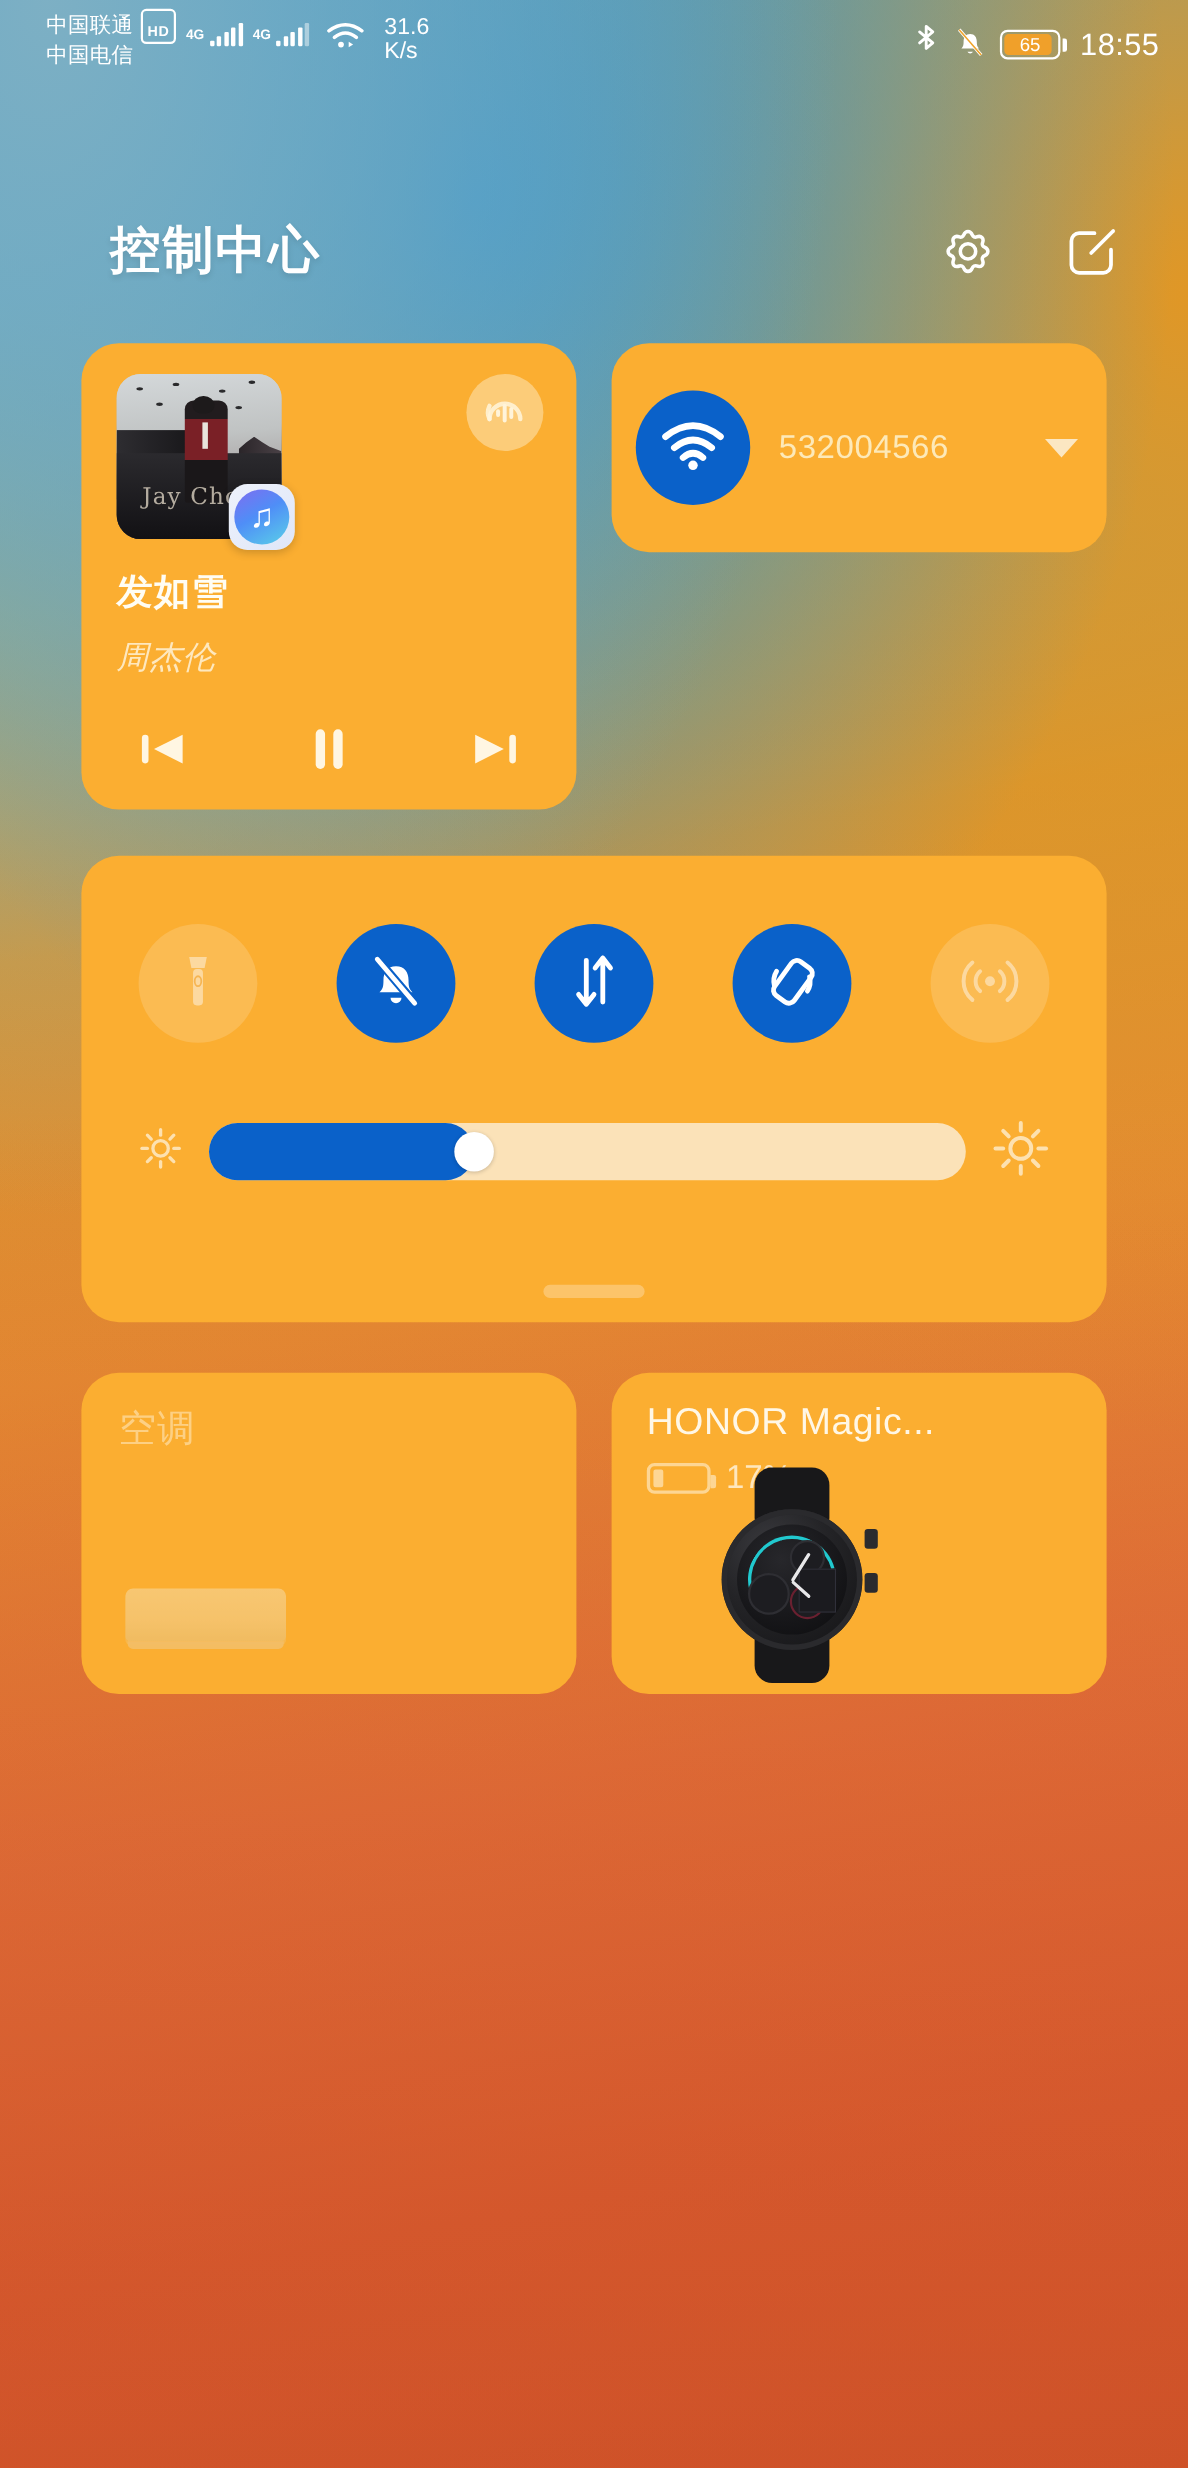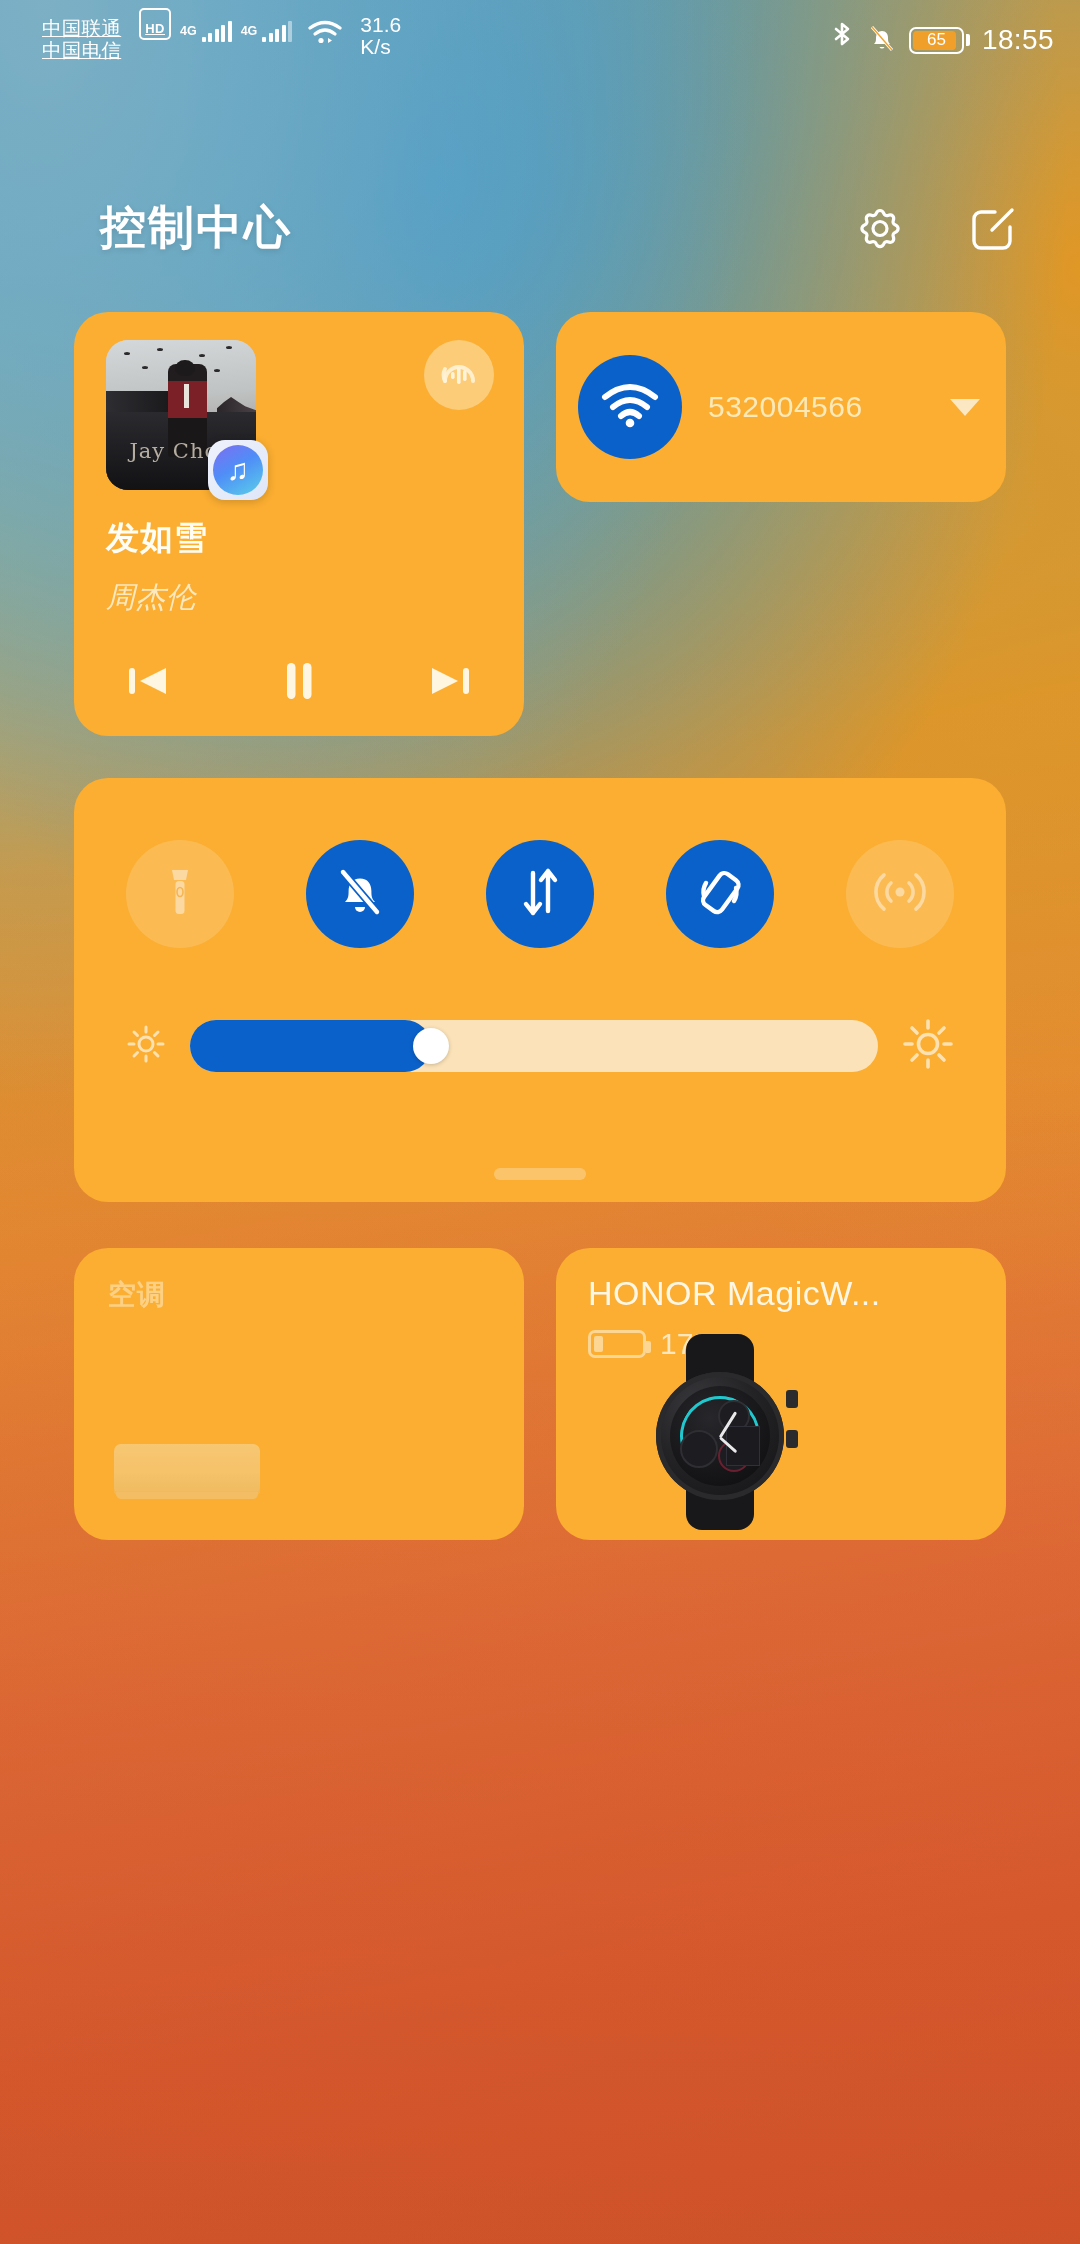--- a/index.html
+++ b/index.html
@@ -25,21 +25,21 @@
   #screen{ position:absolute; inset:0; }
 
   
   .statusbar{
     position:absolute; top:0; left:0; right:0; height:68px;
     display:flex; align-items:flex-start; justify-content:space-between;
     padding:8px 26px 0 42px; color:#fff;
   }
   .sb-left{ display:flex; align-items:flex-start; gap:9px; }
   .carriers{ display:flex; flex-direction:column; line-height:1.12; }
-  .carrier-row{ display:flex; align-items:flex-end; gap:18px;text-decoration:underline; }
+  .carrier-row{ display:flex; align-items:center; gap:7px; }
   .carrier-txt{ font-size:19.5px; letter-spacing:.3px; }
   .hd-badge{
     font-size:13px; font-weight:bold; border:2px solid #fff; border-radius:5px;
     padding:12px 4px 1px; line-height:1.12; letter-spacing:.5px;
   }
   .sig{ display:flex; align-items:flex-end; gap:4px; margin-top:14px; }
   .sig .g{ font-size:12.5px; font-weight:bold; margin-right:1px; align-self:flex-start; margin-top:2px;}
   .bars{ display:flex; align-items:flex-end; gap:2.5px; height:20px; }
   .bars i{ display:block; width:4px; background:#fff; border-radius:1px; }
   .bars i:nth-child(1){ height:5px; }
@@ -134,21 +134,21 @@
   .slider{
     position:relative; flex:1; height:52px; border-radius:26px; background:#FBE2B8;
   }
   .slider .fill{ position:absolute; left:0; top:0; bottom:0; width:35%; border-radius:26px; background:#0A61C9; }
   .slider .knob{ position:absolute; top:50%; transform:translate(-50%,-50%); left:35%; width:36px; height:36px; border-radius:50%; background:#fff; box-shadow:0 1px 4px rgba(0,0,0,.2); }
   .drag-handle{ position:absolute; left:50%; transform:translateX(-50%); bottom:22px; width:92px; height:12px; border-radius:6px; background:rgba(255,255,255,.28); }
 
   
   #ac-card{ position:absolute; left:74px; top:1248px; width:450px; height:292px; padding:28px 34px; overflow:hidden; }
   #watch-card{ position:absolute; right:74px; top:1248px; width:450px; height:292px; padding:26px 32px; overflow:hidden; }
-  .ac-title{ color:rgba(255,250,235,.45); font-size:28px; font-weight:bold; letter-spacing:1px;}
+  .ac-title{ color:rgba(255,250,235,.45); font-size:34px; font-weight:normal; letter-spacing:1px;}
   .ac-sub{ color:rgba(255,250,235,.45); font-size:31px; margin-top:8px; letter-spacing:1px;}
   .ac-img{
     position:absolute; left:40px; bottom:48px; width:146px; height:48px;
     background:linear-gradient(to bottom,#f7d79a 0%,#f3cf8d 60%,#eac47e 100%);
     border-radius:7px 7px 4px 4px; opacity:.62; box-shadow:0 3px 0 rgba(240,200,130,.55);
   }
   .ac-img:after{ content:""; position:absolute; left:2px; right:2px; bottom:-7px; height:7px; background:#eec98a; border-radius:0 0 5px 5px; opacity:.9;}
   .watch-title{ color:#FFF7E6; font-size:34px; font-weight:500; white-space:nowrap; overflow:hidden; letter-spacing:.5px;}
   .watch-batt{ display:flex; align-items:center; gap:14px; margin-top:14px; }
   .wb-shell{ width:58px; height:28px; border:3px solid rgba(255,248,230,.55); border-radius:7px; position:relative; display:flex; align-items:center;}
@@ -444,21 +444,21 @@
 
     <div class="drag-handle"></div>
   </div>
 
   <div class="card" id="ac-card">
     <div class="ac-title">空调</div>
     <div class="ac-img"></div>
   </div>
 
   <div class="card" id="watch-card">
-    <div class="watch-title">HONOR MagicW...</div>
+    <div class="watch-title">HONOR Magic...</div>
     <div class="watch-batt">
       <span class="wb-shell">
         <span class="wb-fill" style="width: 17%;"></span>
           <span class="wb-tip"></span>
       </span>
       <span class="wb-pct">17%</span>
     </div>
     <div class="watch-img">
       <span class="strap top"></span>
       <span class="strap bot"></span>

